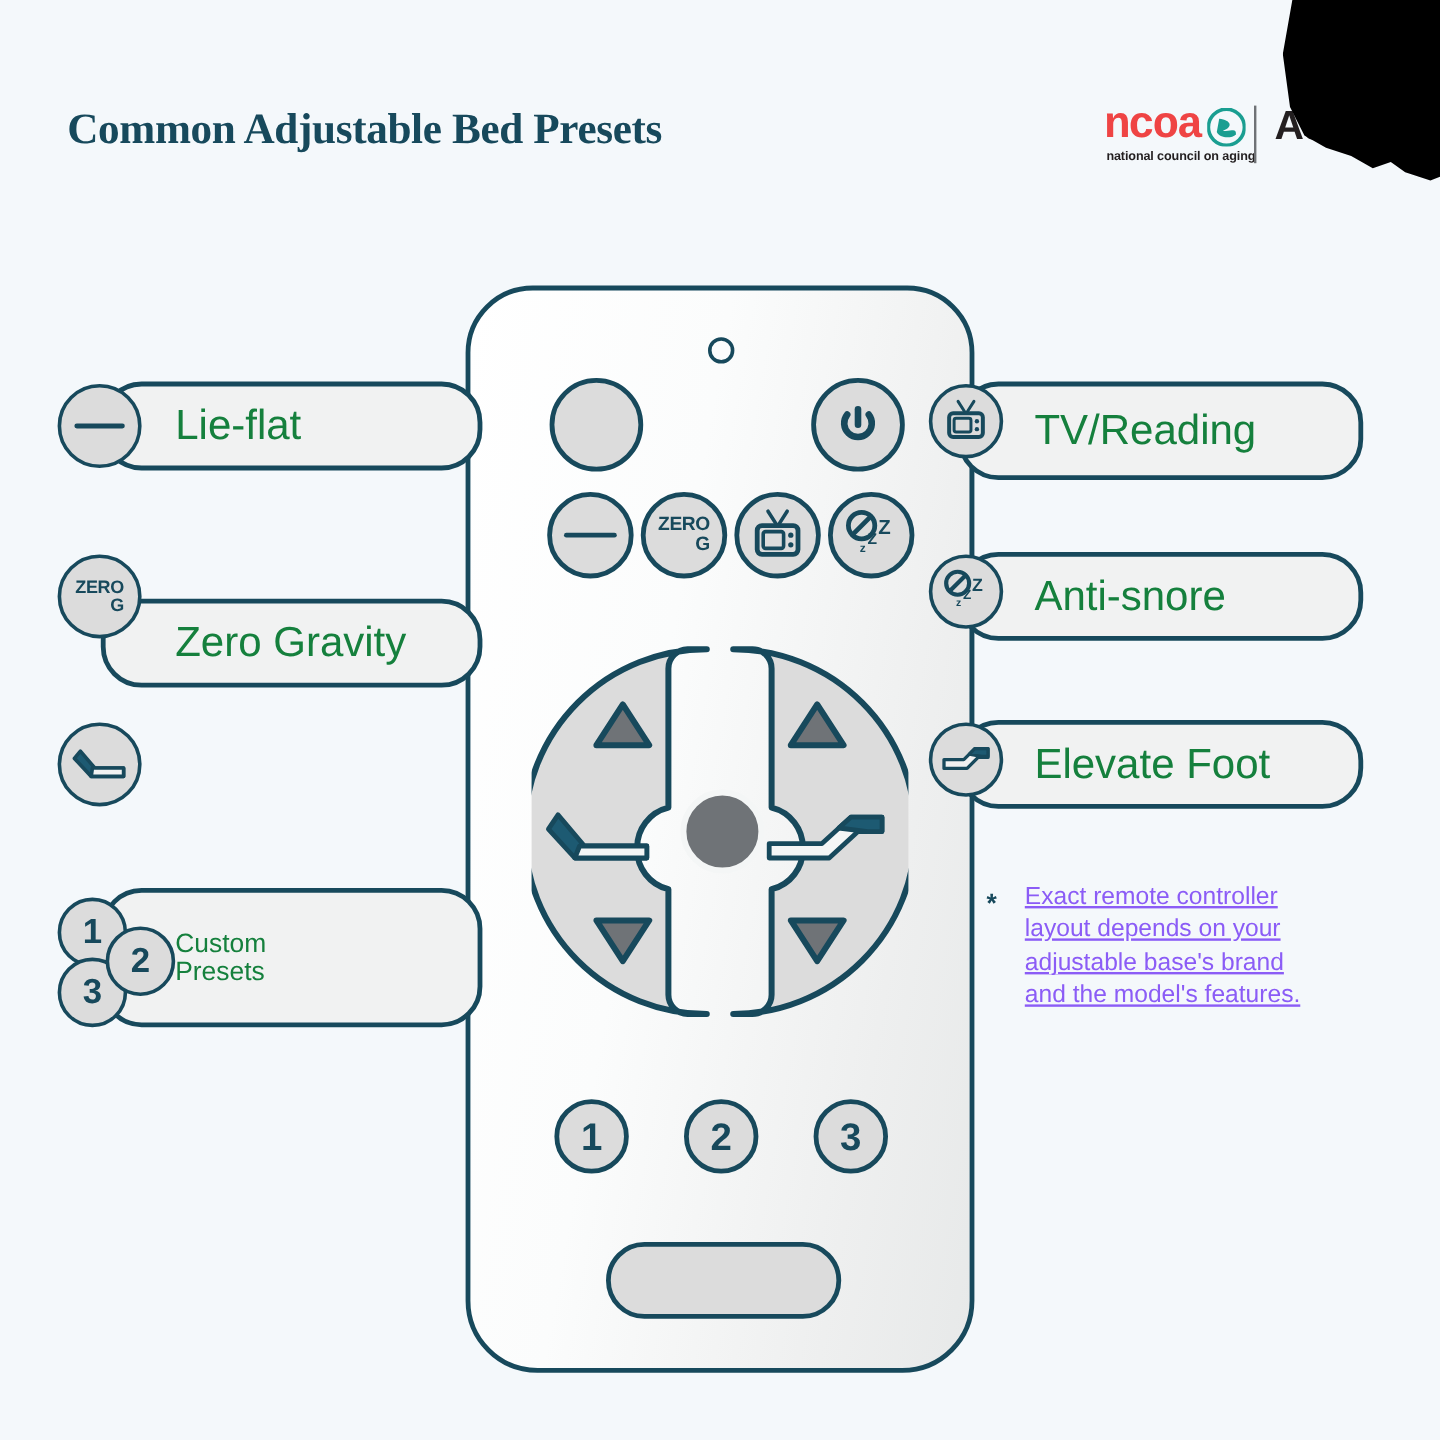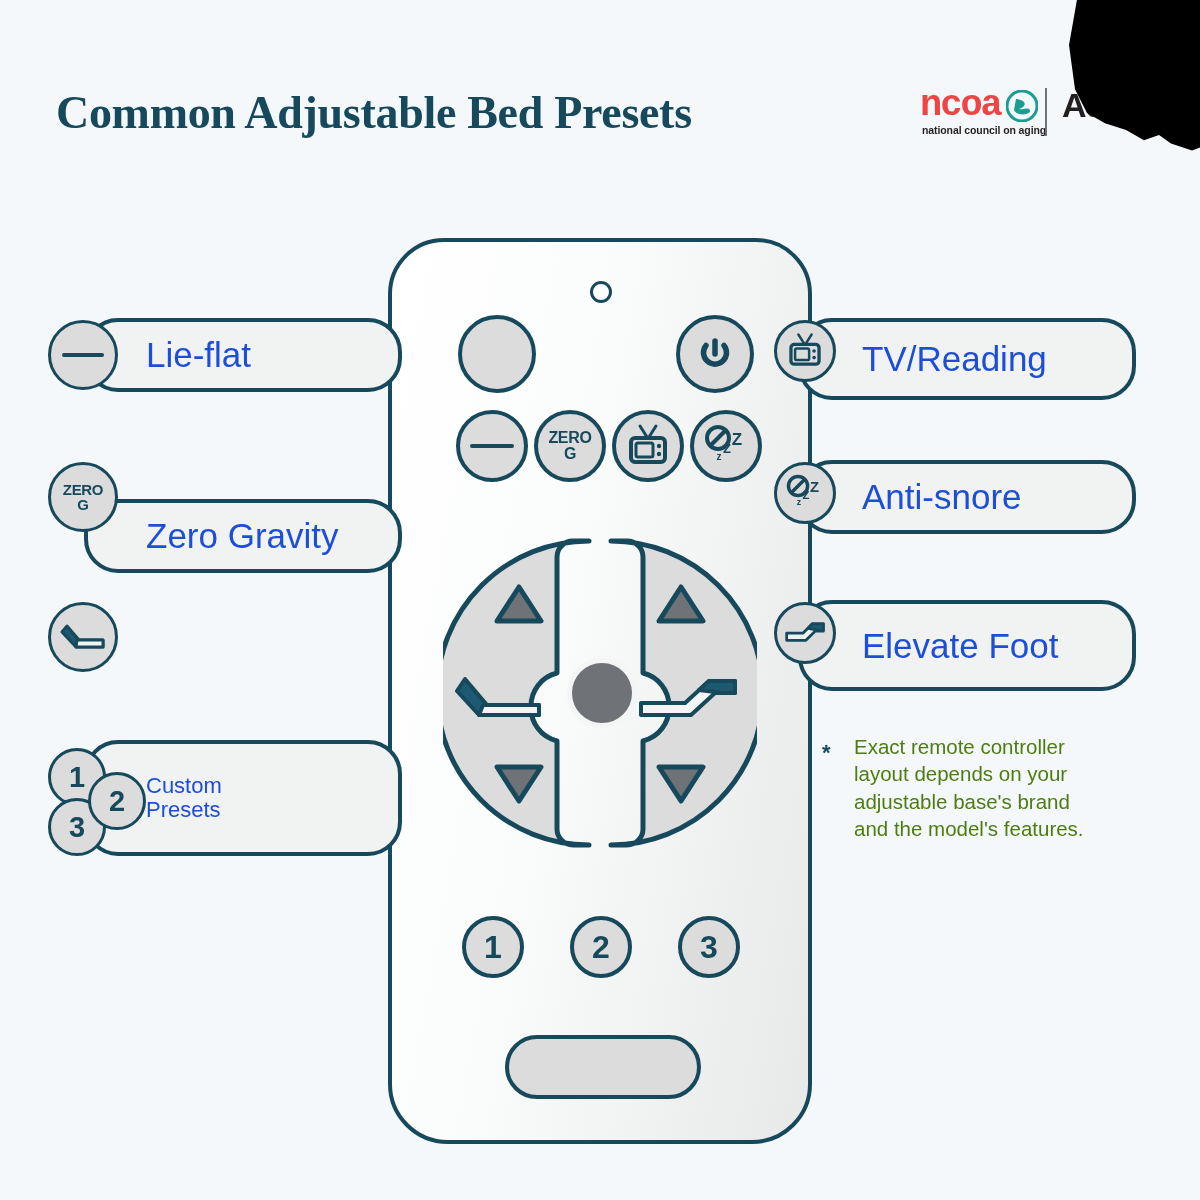--- a/index.html
+++ b/index.html
@@ -10,21 +10,21 @@
     overflow:hidden;
     position:relative;
   }
   #stage{position:absolute;left:0;top:0;width:1200px;height:1200px;}
 
   
   #page-title{
     position:absolute;left:56px;top:86px;
     font-family:"Liberation Serif", serif;
     font-weight:bold;
-    font-size:46px;
+    font-size:36px;
     letter-spacing:-0.3px;
     color:#17495c;
     white-space:nowrap;
   }
 
   
   #logo{position:absolute;left:920px;top:88px;width:270px;height:62px;}
   .logo-word{
     position:absolute;left:0;top:-4px;
     font-family:Liberation Mono, monospace;
@@ -63,62 +63,63 @@
     position:absolute;
     box-sizing:border-box;
     background:#f1f2f2;
     border:4px solid #17495c;
     border-radius:34px;
     display:flex;align-items:center;
   }
   .pill-text{
     font-family:"Liberation Sans", sans-serif;
     font-size:35px;
-    color:#1d4ed8;
+    color:#15803d;
     white-space:nowrap;
     line-height:1.08;
   }
   .pill.left .pill-text{margin-left:58px;}
   .pill.right .pill-text{margin-left:60px;}
   .pill.two-line .pill-text{white-space:pre-line;font-size:22px;}
 
   
   .badge{
     position:absolute;
     box-sizing:border-box;
     background:#dcdcdc;
     border:3.5px solid #17495c;
     border-radius:50%;
     display:flex;align-items:center;justify-content:center;
     overflow:hidden;
   }
   .zg{
     font-weight:bold;color:#17495c;
-    text-align:center;line-height:1.02;
+    text-align:right;line-height:1.02;
     letter-spacing:-0.3px;
   }
   .numglyph{
     font-family:"Liberation Sans", sans-serif;
     font-weight:bold;color:#17495c;
   }
 
   
   #footnote{
     position:absolute;left:822px;top:733px;width:290px;
   }
   #footnote .star{
     position:absolute;left:0;top:7px;
     font-size:22px;font-weight:bold;color:#17495c;
   }
   #footnote .fn-text{
     margin-left:32px;
     font-family:"Liberation Sans", sans-serif;
     font-size:20.5px;line-height:1.33;
-    color:#4d7c0f;
+    color:#8b5cf6;
     white-space:pre-line;
+    text-decoration:underline;
   }
 
   
   #remote{
     position:absolute;left:388px;top:238px;width:424px;height:906px;
     box-sizing:border-box;
     background:linear-gradient(100deg,#ffffff 0%,#fbfcfc 38%,#eeefef 78%,#e7e9e9 100%);
     border:4px solid #17495c;
     border-radius:56px 56px 60px 60px;
   }
@@ -348,21 +349,21 @@
   <div class="badge" style="left:774px;top:462px;width:62px;height:62px;">
     <svg width="44" height="40" viewBox="0 0 50 46">
       <circle cx="17" cy="15" r="11" fill="none" stroke="#17495c" stroke-width="4"></circle>
       <line x1="9.5" y1="22.5" x2="24.5" y2="7.5" stroke="#17495c" stroke-width="4" stroke-linecap="round"></line>
       <text x="36" y="22" font-family="Liberation Sans, sans-serif" font-size="17" font-weight="bold" fill="#17495c" text-anchor="middle">Z</text>
       <text x="26" y="30" font-family="Liberation Sans, sans-serif" font-size="13" font-weight="bold" fill="#17495c" text-anchor="middle">Z</text>
       <text x="18" y="37" font-family="Liberation Sans, sans-serif" font-size="10" font-weight="bold" fill="#17495c" text-anchor="middle">z</text>
     </svg>
   </div>
 
-  <div class="pill right" style="left:798px;top:600px;width:338px;height:91px;">
+  <div class="pill right" style="left:798px;top:600px;width:338px;height:74px;">
     <span class="pill-text">Elevate Foot</span>
   </div>
   <div class="badge" style="left:774px;top:602px;width:62px;height:62px;">
     <svg width="44" height="32" viewBox="0 0 48 34">
       <path d="M44 7 L32 7 L22 17 L4 17 L4 25 L25 25 L35 15 L44 15 Z" fill="#f1f2f2" stroke="#17495c" stroke-width="3" stroke-linejoin="round"></path>
       <path d="M44 7 L32 7 L27 12 L38 14 L44 14 Z" fill="#1d5a72" stroke="#17495c" stroke-width="3" stroke-linejoin="round"></path>
     </svg>
   </div>
 
   <div id="footnote">

